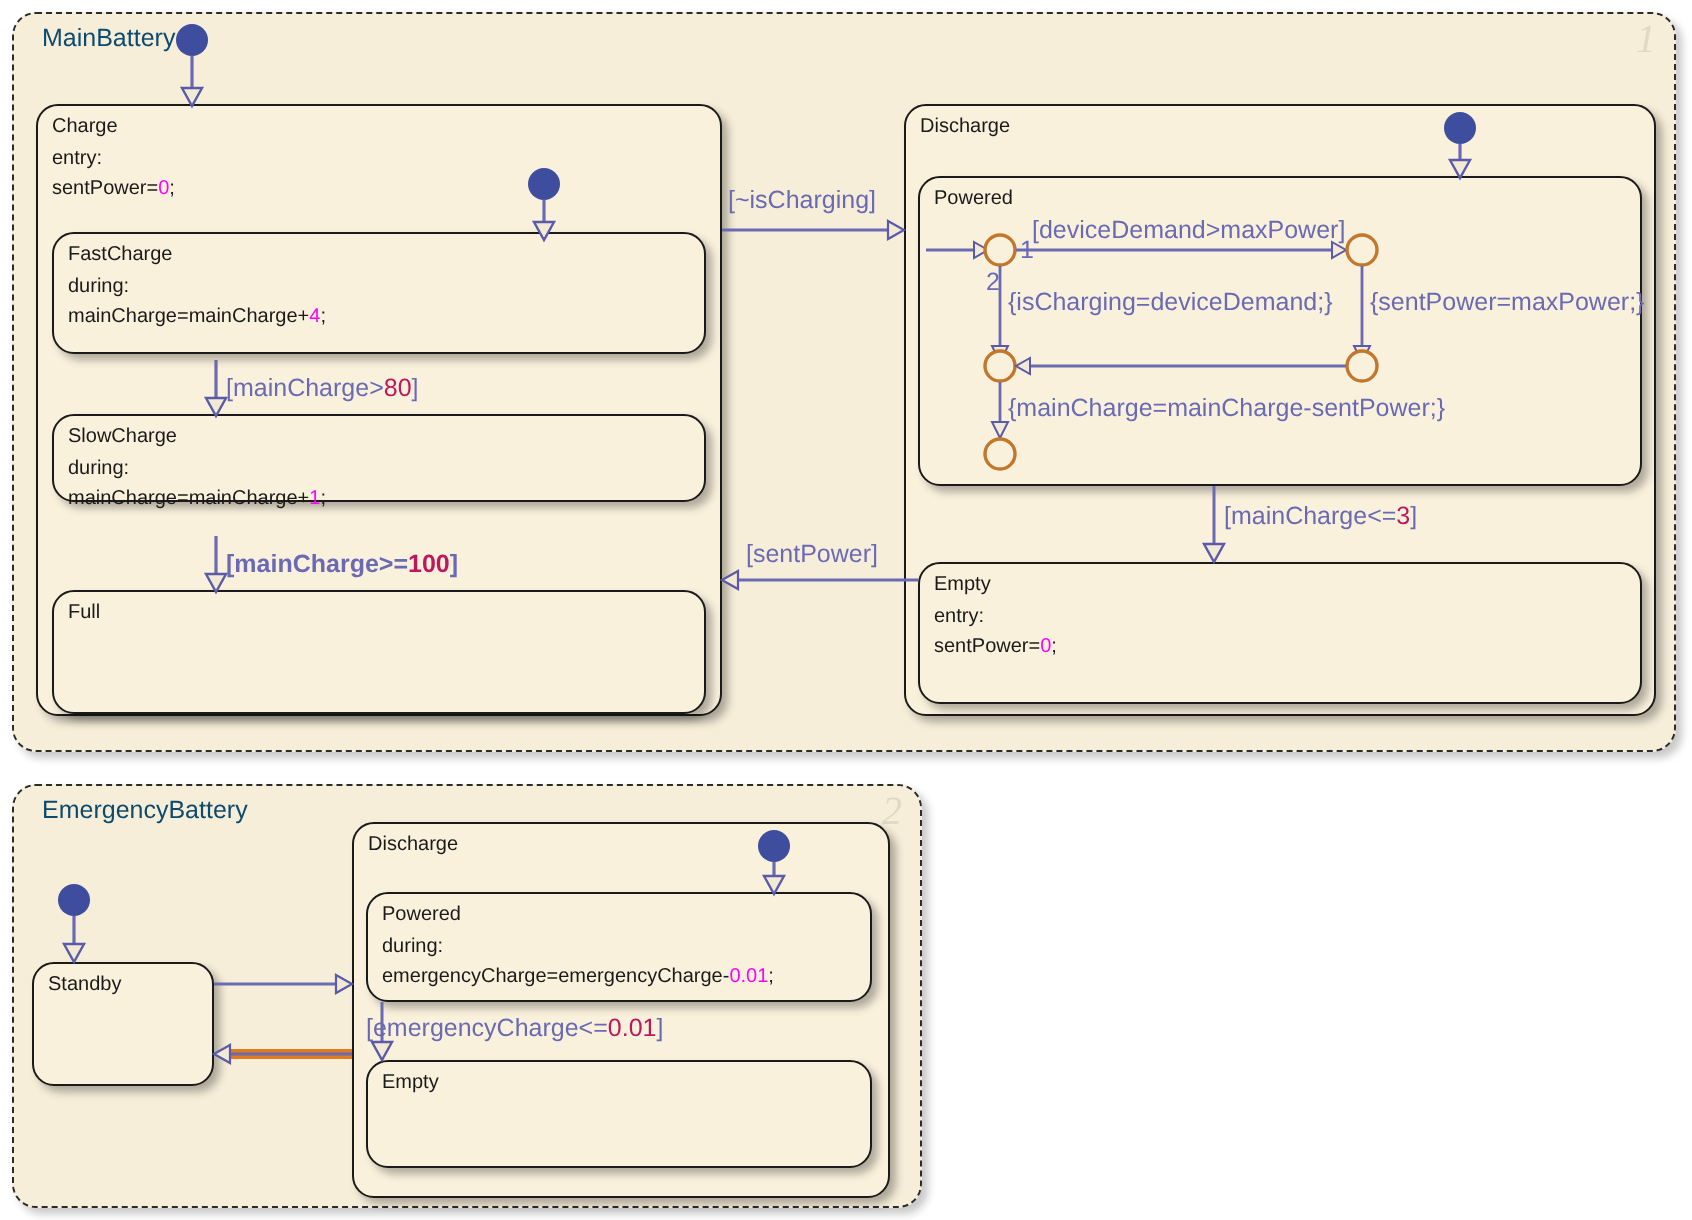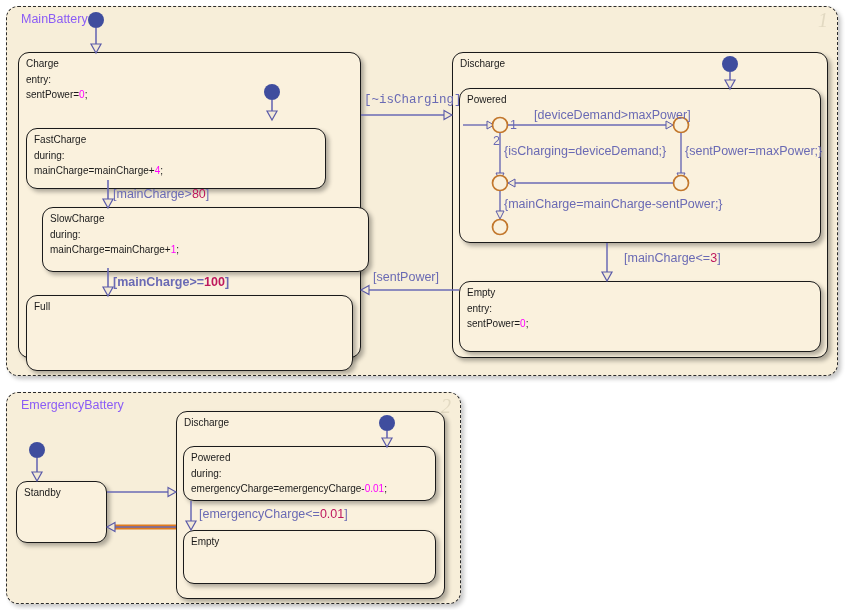--- a/index.html
+++ b/index.html
@@ -27,21 +27,21 @@
     background: #f7eed9;
     border: 1.4px dashed #2b2b2b;
     border-radius: 12px;
     box-shadow: 3px 3px 4px rgba(0,0,0,0.22);
     box-sizing: border-box;
   }
   .chart-label {
     position: absolute;
     left: 14px; top: 5px;
     font-size: 12.5px;
-    color: #8b5cf6;
+    color: #0c4a6e;
     white-space: nowrap;
   }
   .corner-num {
     position: absolute;
     right: 9px; top: 2px;
     font-size: 20px;
     color: #e2d9c2;
     font-family: "Liberation Serif", serif;
     font-style: italic;
     user-select: none;
@@ -97,33 +97,33 @@
     <span class="chart-label">MainBattery</span>
     <span class="corner-num">1</span>
   </div>
 
   <div class="state" style="left:18px; top:52px; width:343px; height:306px;">
     <div class="state-text"><span>Charge
 entry:
 sentPower=</span><span class="num">0</span><span>;</span></div>
   </div>
 
-  <div class="state" style="left:26px; top:128px; width:300px; height:61px;">
+  <div class="state" style="left:26px; top:116px; width:327px; height:61px;">
     <div class="state-text"><span>FastCharge
 during:
 mainCharge=mainCharge+</span><span class="num">4</span><span>;</span></div>
   </div>
 
-  <div class="state" style="left:26px; top:207px; width:327px; height:65px;margin-left:16px;">
+  <div class="state" style="left:26px; top:207px; width:327px; height:44px;">
     <div class="state-text"><span>SlowCharge
 during:
 mainCharge=mainCharge+</span><span class="num">1</span><span>;</span></div>
   </div>
 
-  <div class="state" style="left:26px; top:295px; width:327px; height:76px;">
+  <div class="state" style="left:26px; top:295px; width:327px; height:62px;">
     <div class="state-text">Full</div>
   </div>
 
   <div class="state" style="left:452px; top:52px; width:376px; height:306px;">
     <div class="state-text">Discharge</div>
   </div>
 
   <div class="state" style="left:459px; top:88px; width:362px; height:155px;">
     <div class="state-text">Powered</div>
   </div>
@@ -267,33 +267,33 @@
     <g>
       <line x1="191" y1="501" x2="191" y2="521" stroke="#6a6ab4" stroke-width="1.5"></line>
       <path d="M186,521 L196,521 L191,530 Z" fill="#f3ead6" stroke="#5a5aa8" stroke-width="1.2"></path>
     </g>
   </svg>
 
   <div class="tlabel" style="left:113px; top:187px;"><span>[mainCharge&gt;</span><span class="num">80</span><span>]</span></div>
 
   <div class="tlabel" style="left:113px; top:275px;font-weight:bold;"><span>[mainCharge&gt;=</span><span class="num">100</span><span>]</span></div>
 
-  <div class="tlabel" style="left:364px; top:93px;font-family:Liberation Mono, monospace;">[~isCharging]</div>
+  <div class="tlabel" style="left:364px; top:93px;">[~isCharging]</div>
 
   <div class="tlabel" style="left:373px; top:270px;">[sentPower]</div>
 
-  <div class="tlabel" style="left:534px; top:108px;text-align:center;">[deviceDemand&gt;maxPower]</div>
+  <div class="tlabel" style="left:516px; top:108px;text-align:center;">[deviceDemand&gt;maxPower]</div>
 
   <div class="jnum" style="left:510px; top:118px;">1</div>
 
   <div class="jnum" style="left:493px; top:134px;">2</div>
 
   <div class="tlabel" style="left:504px; top:144px;">{isCharging=deviceDemand;}</div>
 
   <div class="tlabel" style="left:685px; top:144px;">{sentPower=maxPower;}</div>
 
   <div class="tlabel" style="left:504px; top:197px;text-align:right;">{mainCharge=mainCharge-sentPower;}</div>
 
-  <div class="tlabel" style="left:612px; top:251px;margin-left:12px;"><span>[mainCharge&lt;=</span><span class="num">3</span><span>]</span></div>
-
-  <div class="tlabel" style="left:199px; top:507px;"><span>[emergencyCharge&lt;=</span><span class="num">0.01</span><span>]</span></div>
+  <div class="tlabel" style="left:612px; top:251px;"><span>[mainCharge&lt;=</span><span class="num">3</span><span>]</span></div>
+
+  <div class="tlabel" style="left:183px; top:507px;"><span>[emergencyCharge&lt;=</span><span class="num">0.01</span><span>]</span></div>
 
 </div>
 
 </body></html>

